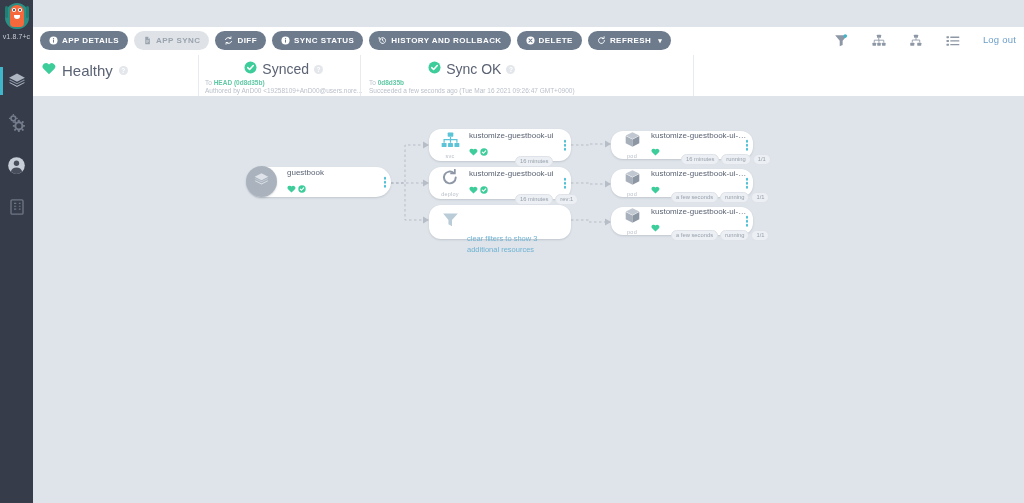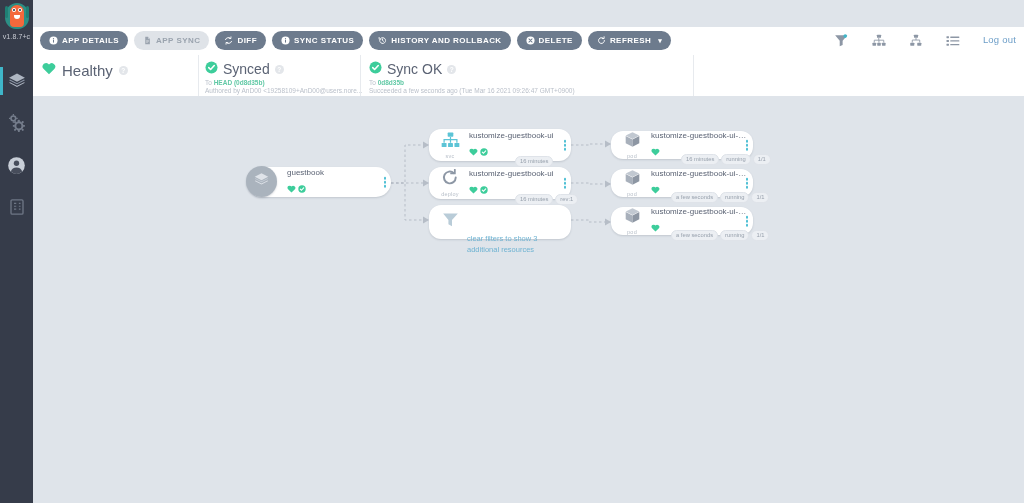--- a/index.html
+++ b/index.html
@@ -71,21 +71,21 @@
   .topicons .ti{position:relative;display:flex;align-items:center;}
   .logout{font-size:9.5px;color:#6d9ec8;letter-spacing:.2px;}
 
   
   .statusband{position:absolute;left:33px;top:55px;width:991px;height:41px;
     background:#ffffff;border-bottom:1px solid #d7dce3;text-decoration:underline;}
   .st-health{position:absolute;left:9px;top:6px;display:flex;align-items:center;gap:6px;}
   .st-health .label{font-size:15px;color:#5b6374;}
   .st-sep{position:absolute;top:0;width:1px;height:41px;background:#e7eaee;}
   .st-col{position:absolute;top:5px;}
-  .st-title{display:flex;align-items:center;gap:5px;}
+  .st-title{display:flex;align-items:center;gap:5px;justify-content:center;}
   .st-title .t{font-size:14px;color:#5b6374;line-height:16px;}
   .st-lines{margin-top:1px;}
   .st-lines div{font-size:6.5px;line-height:8.4px;color:#b9bfc9;white-space:nowrap;}
   .st-lines .hl{color:#62c9a6;font-weight:bold;}
   .q{width:9px;height:9px;border-radius:50%;background:#e3e6ea;color:#ffffff;
     font-size:6.5px;line-height:9px;text-align:center;display:inline-block;font-weight:bold;}
 
   
   .canvas{position:absolute;left:33px;top:96px;width:991px;height:407px;
     background:#dfe4ea;overflow:hidden;}

